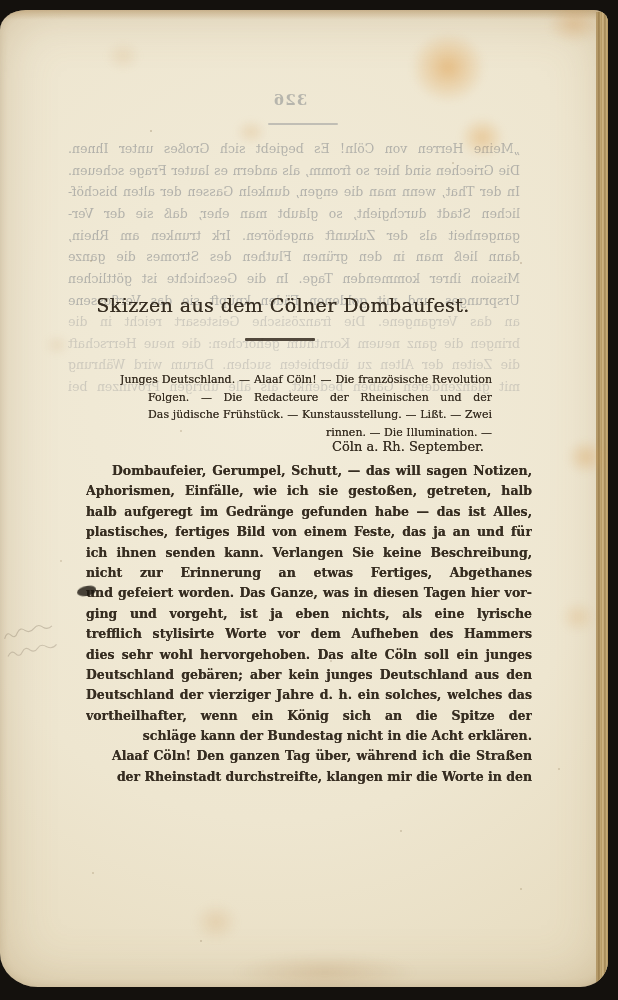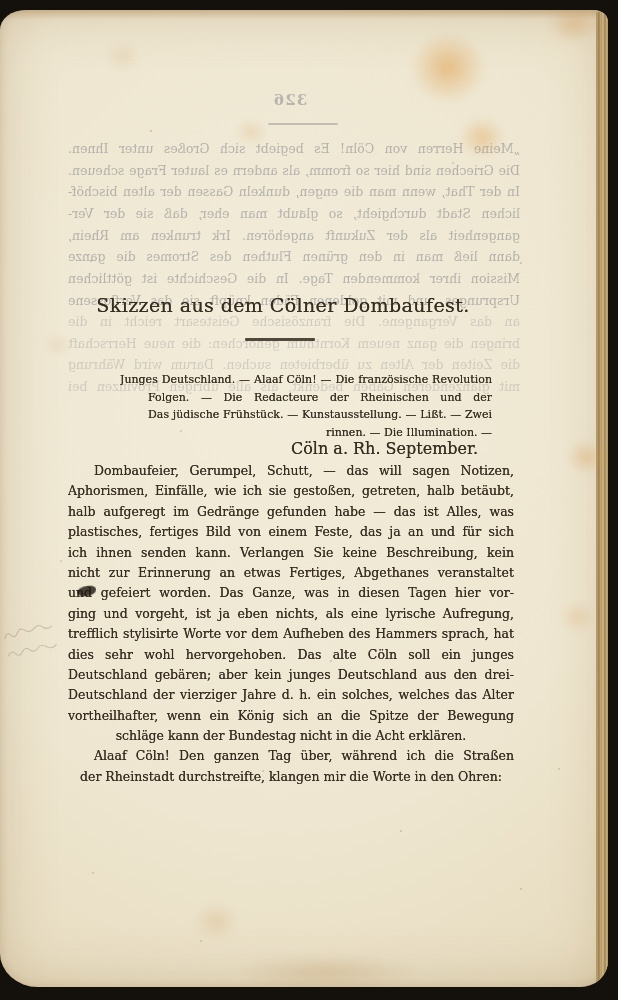--- a/index.html
+++ b/index.html
@@ -51,28 +51,28 @@
     font-size:19px;font-weight:normal;letter-spacing:.4px;
   }
   .divider{position:absolute;left:245px;top:328px;width:70px;height:2.5px;
     background:#3a3126;border-radius:1px;opacity:.88;z-index:3;}
   .summary{position:absolute;left:72px;top:361px;width:420px;font-size:11px;}
   .sline{height:17.5px;line-height:17.5px;overflow:hidden;text-align:justify;margin-left:48px;}
   .sline.j::after{content:"";display:inline-block;width:100%;}
   .sline.i1{padding-left:28px;}
   .sline.i2{padding-left:10px;text-align:right;}
   .dateline{
-    position:absolute;left:82px;top:429px;width:446px;box-sizing:border-box;
-    text-align:right;padding-right:50px;font-size:16px;
+    position:absolute;left:88px;top:429px;width:446px;box-sizing:border-box;
+    text-align:right;padding-right:50px;font-size:13px;
   }
-  .bodyblock{position:absolute;left:68px;top:451px;width:446px;font-size:12.5px;}
+  .bodyblock{position:absolute;left:86px;top:451px;width:446px;font-size:12.5px;font-weight:bold;}
   .jline{height:20.4px;line-height:20.4px;overflow:hidden;text-align:justify;}
   .jline.j::after{content:"";display:inline-block;width:100%;}
   .jline.ind{text-indent:26px;}
-  .jline.noj{text-align:center;}
+  .jline.noj{text-align:right;}
   
   .stain{position:absolute;border-radius:50%;filter:blur(3px);z-index:4;pointer-events:none;}
   .s1{left:398px;top:10px;width:100px;height:95px;background:radial-gradient(closest-side,rgba(221,150,60,.50),rgba(221,150,60,0) 75%);}
   .s2{left:452px;top:100px;width:60px;height:55px;background:radial-gradient(closest-side,rgba(221,150,60,.36),rgba(221,150,60,0) 75%);}
   .s3{left:538px;top:-12px;width:72px;height:52px;background:radial-gradient(closest-side,rgba(205,130,50,.28),rgba(205,130,50,0) 75%);}
   .s4{left:230px;top:105px;width:42px;height:34px;background:radial-gradient(closest-side,rgba(208,150,78,.22),rgba(208,150,78,0) 75%);}
   .s5{left:560px;top:423px;width:52px;height:48px;background:radial-gradient(closest-side,rgba(213,150,70,.34),rgba(213,150,70,0) 75%);}
   .s6{left:554px;top:585px;width:48px;height:44px;background:radial-gradient(closest-side,rgba(213,150,70,.22),rgba(213,150,70,0) 75%);}
   .s7{left:186px;top:886px;width:60px;height:52px;background:radial-gradient(closest-side,rgba(200,140,70,.20),rgba(200,140,70,0) 75%);}
   .s8{left:100px;top:26px;width:46px;height:40px;background:radial-gradient(closest-side,rgba(204,152,88,.17),rgba(204,152,88,0) 75%);}

